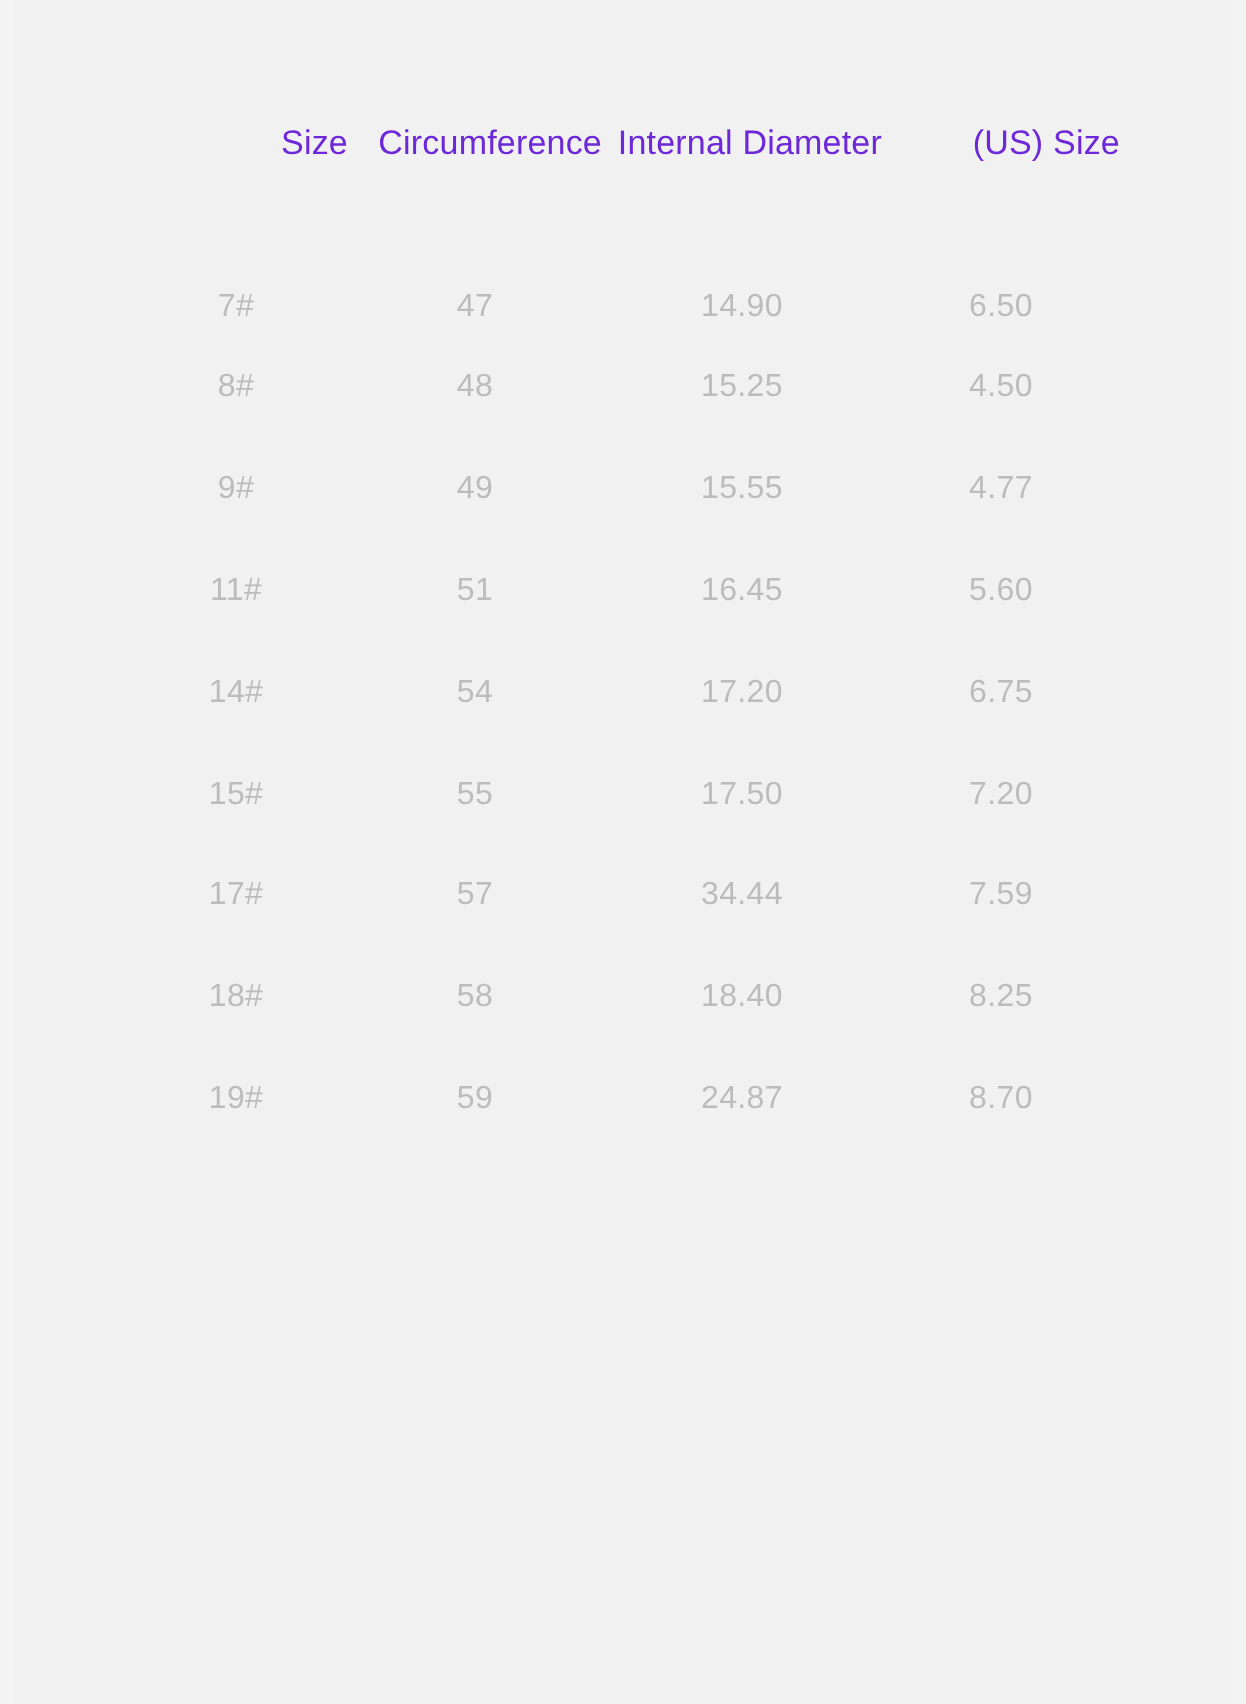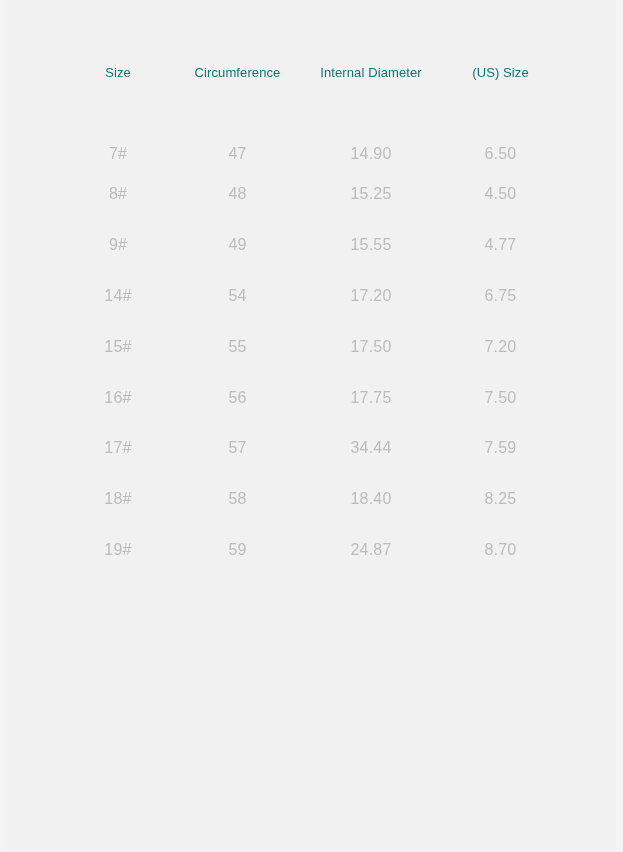--- a/index.html
+++ b/index.html
@@ -46,23 +46,23 @@
     table-layout: fixed;
   }
 
   table.size-table col.c-size  { width: 112px; }
   table.size-table col.c-circ  { width: 127px; }
   table.size-table col.c-diam  { width: 140px; }
   table.size-table col.c-us    { width: 119px; }
 
   thead th {
     font-weight: 400;
-    font-size: 13px;
-    color: #0f766e;
-    text-align: center;
+    font-size: 17px;
+    color: #6d28d9;
+    text-align: right;
     padding: 0;
     height: 28px;
     vertical-align: middle;
     white-space: nowrap;
     letter-spacing: 0.1px;
   }
 
   tbody td {
     font-weight: 400;
     font-size: 16px;
@@ -116,36 +116,36 @@
           <td>15.25</td>
           <td>4.50</td>
         </tr>
         <tr>
           <td>9#</td>
           <td>49</td>
           <td>15.55</td>
           <td>4.77</td>
         </tr>
         <tr>
+          <td>11#</td>
+          <td>51</td>
+          <td>16.45</td>
+          <td>5.60</td>
+        </tr>
+        <tr>
           <td>14#</td>
           <td>54</td>
           <td>17.20</td>
           <td>6.75</td>
         </tr>
         <tr>
           <td>15#</td>
           <td>55</td>
           <td>17.50</td>
           <td>7.20</td>
-        </tr>
-        <tr>
-          <td>16#</td>
-          <td>56</td>
-          <td>17.75</td>
-          <td>7.50</td>
         </tr>
         <tr>
           <td>17#</td>
           <td>57</td>
           <td>34.44</td>
           <td>7.59</td>
         </tr>
         <tr>
           <td>18#</td>
           <td>58</td>

